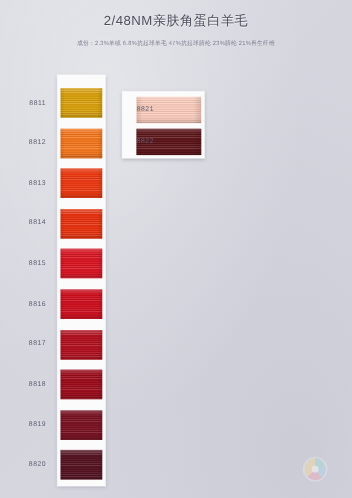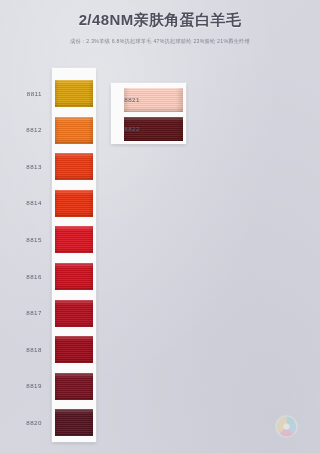--- a/index.html
+++ b/index.html
@@ -28,22 +28,22 @@
 
   
   .header {
     position: absolute;
     top: 11px;
     left: 0;
     width: 100%;
     text-align: center;
   }
   .title {
-    font-size: 15px;
-    font-weight: bold;
+    font-size: 12px;
+    font-weight: normal;
     letter-spacing: 0.4px;
     color: #4d4f5c;
     text-shadow: 0 1px 0 rgba(255,255,255,0.55);
     white-space: nowrap;
   }
   .subtitle {
     margin-top: 8px;
     font-size: 5.2px;
     color: #6e7080;
     letter-spacing: 0.25px;

